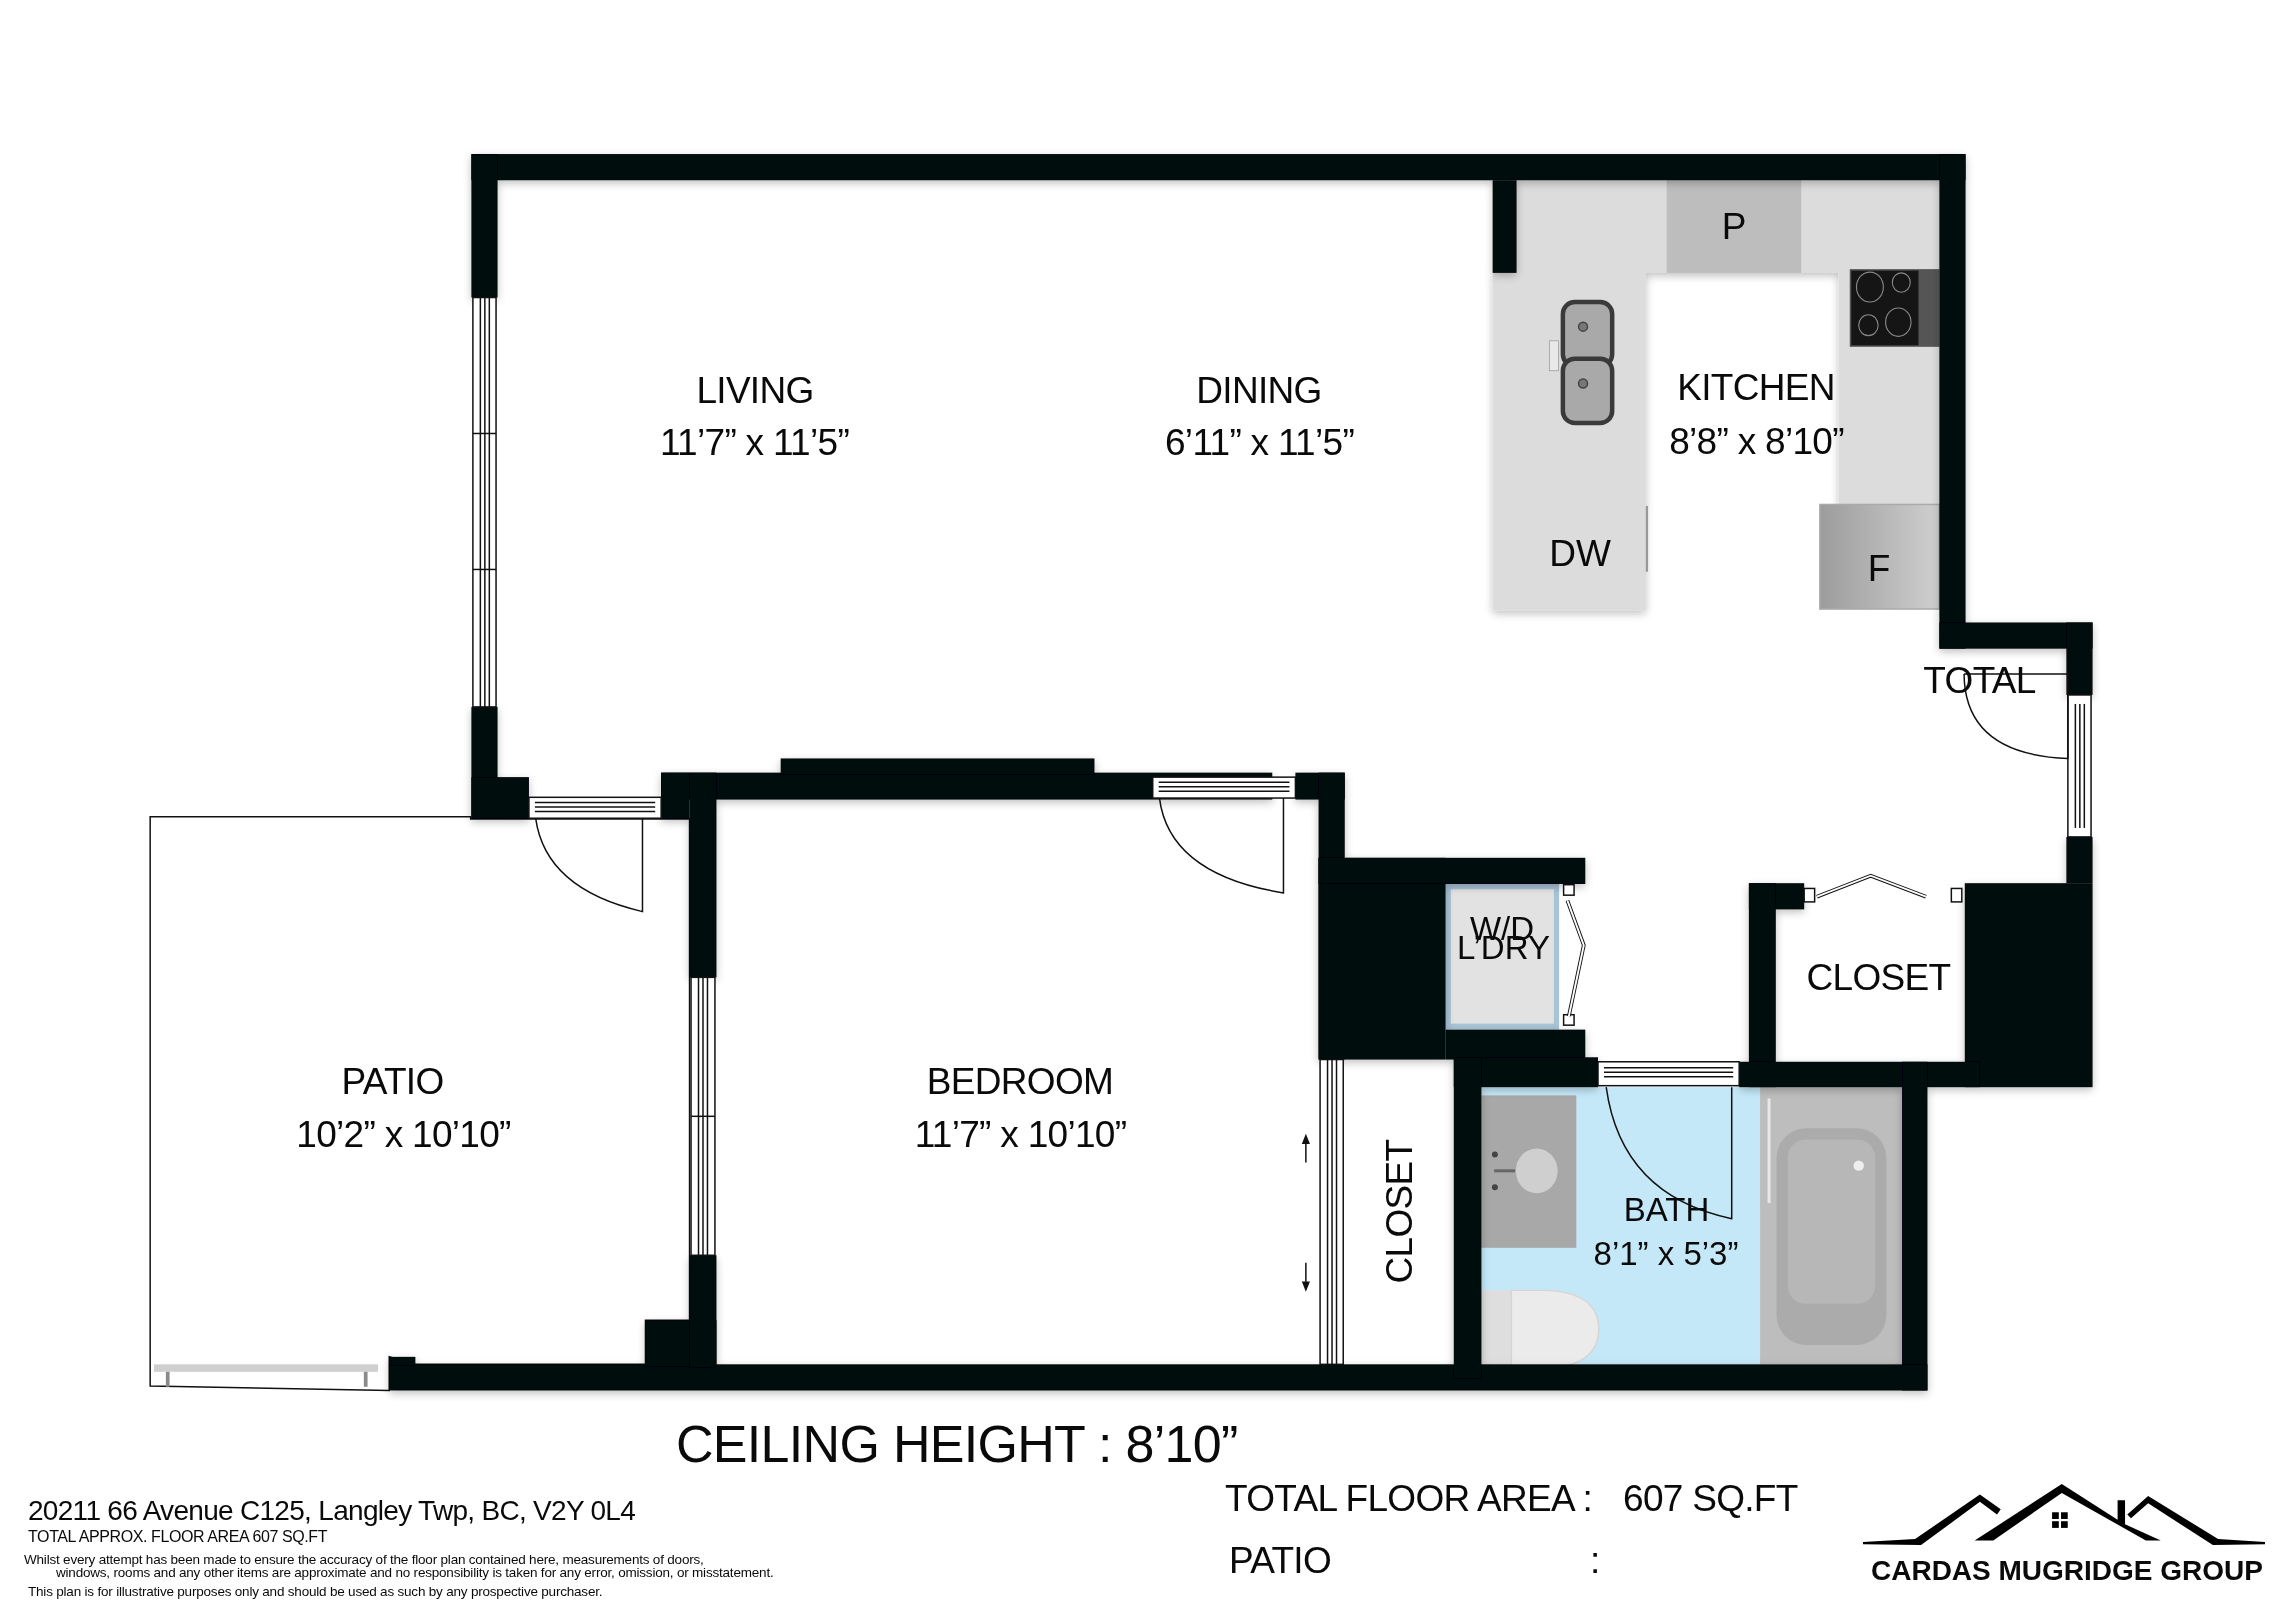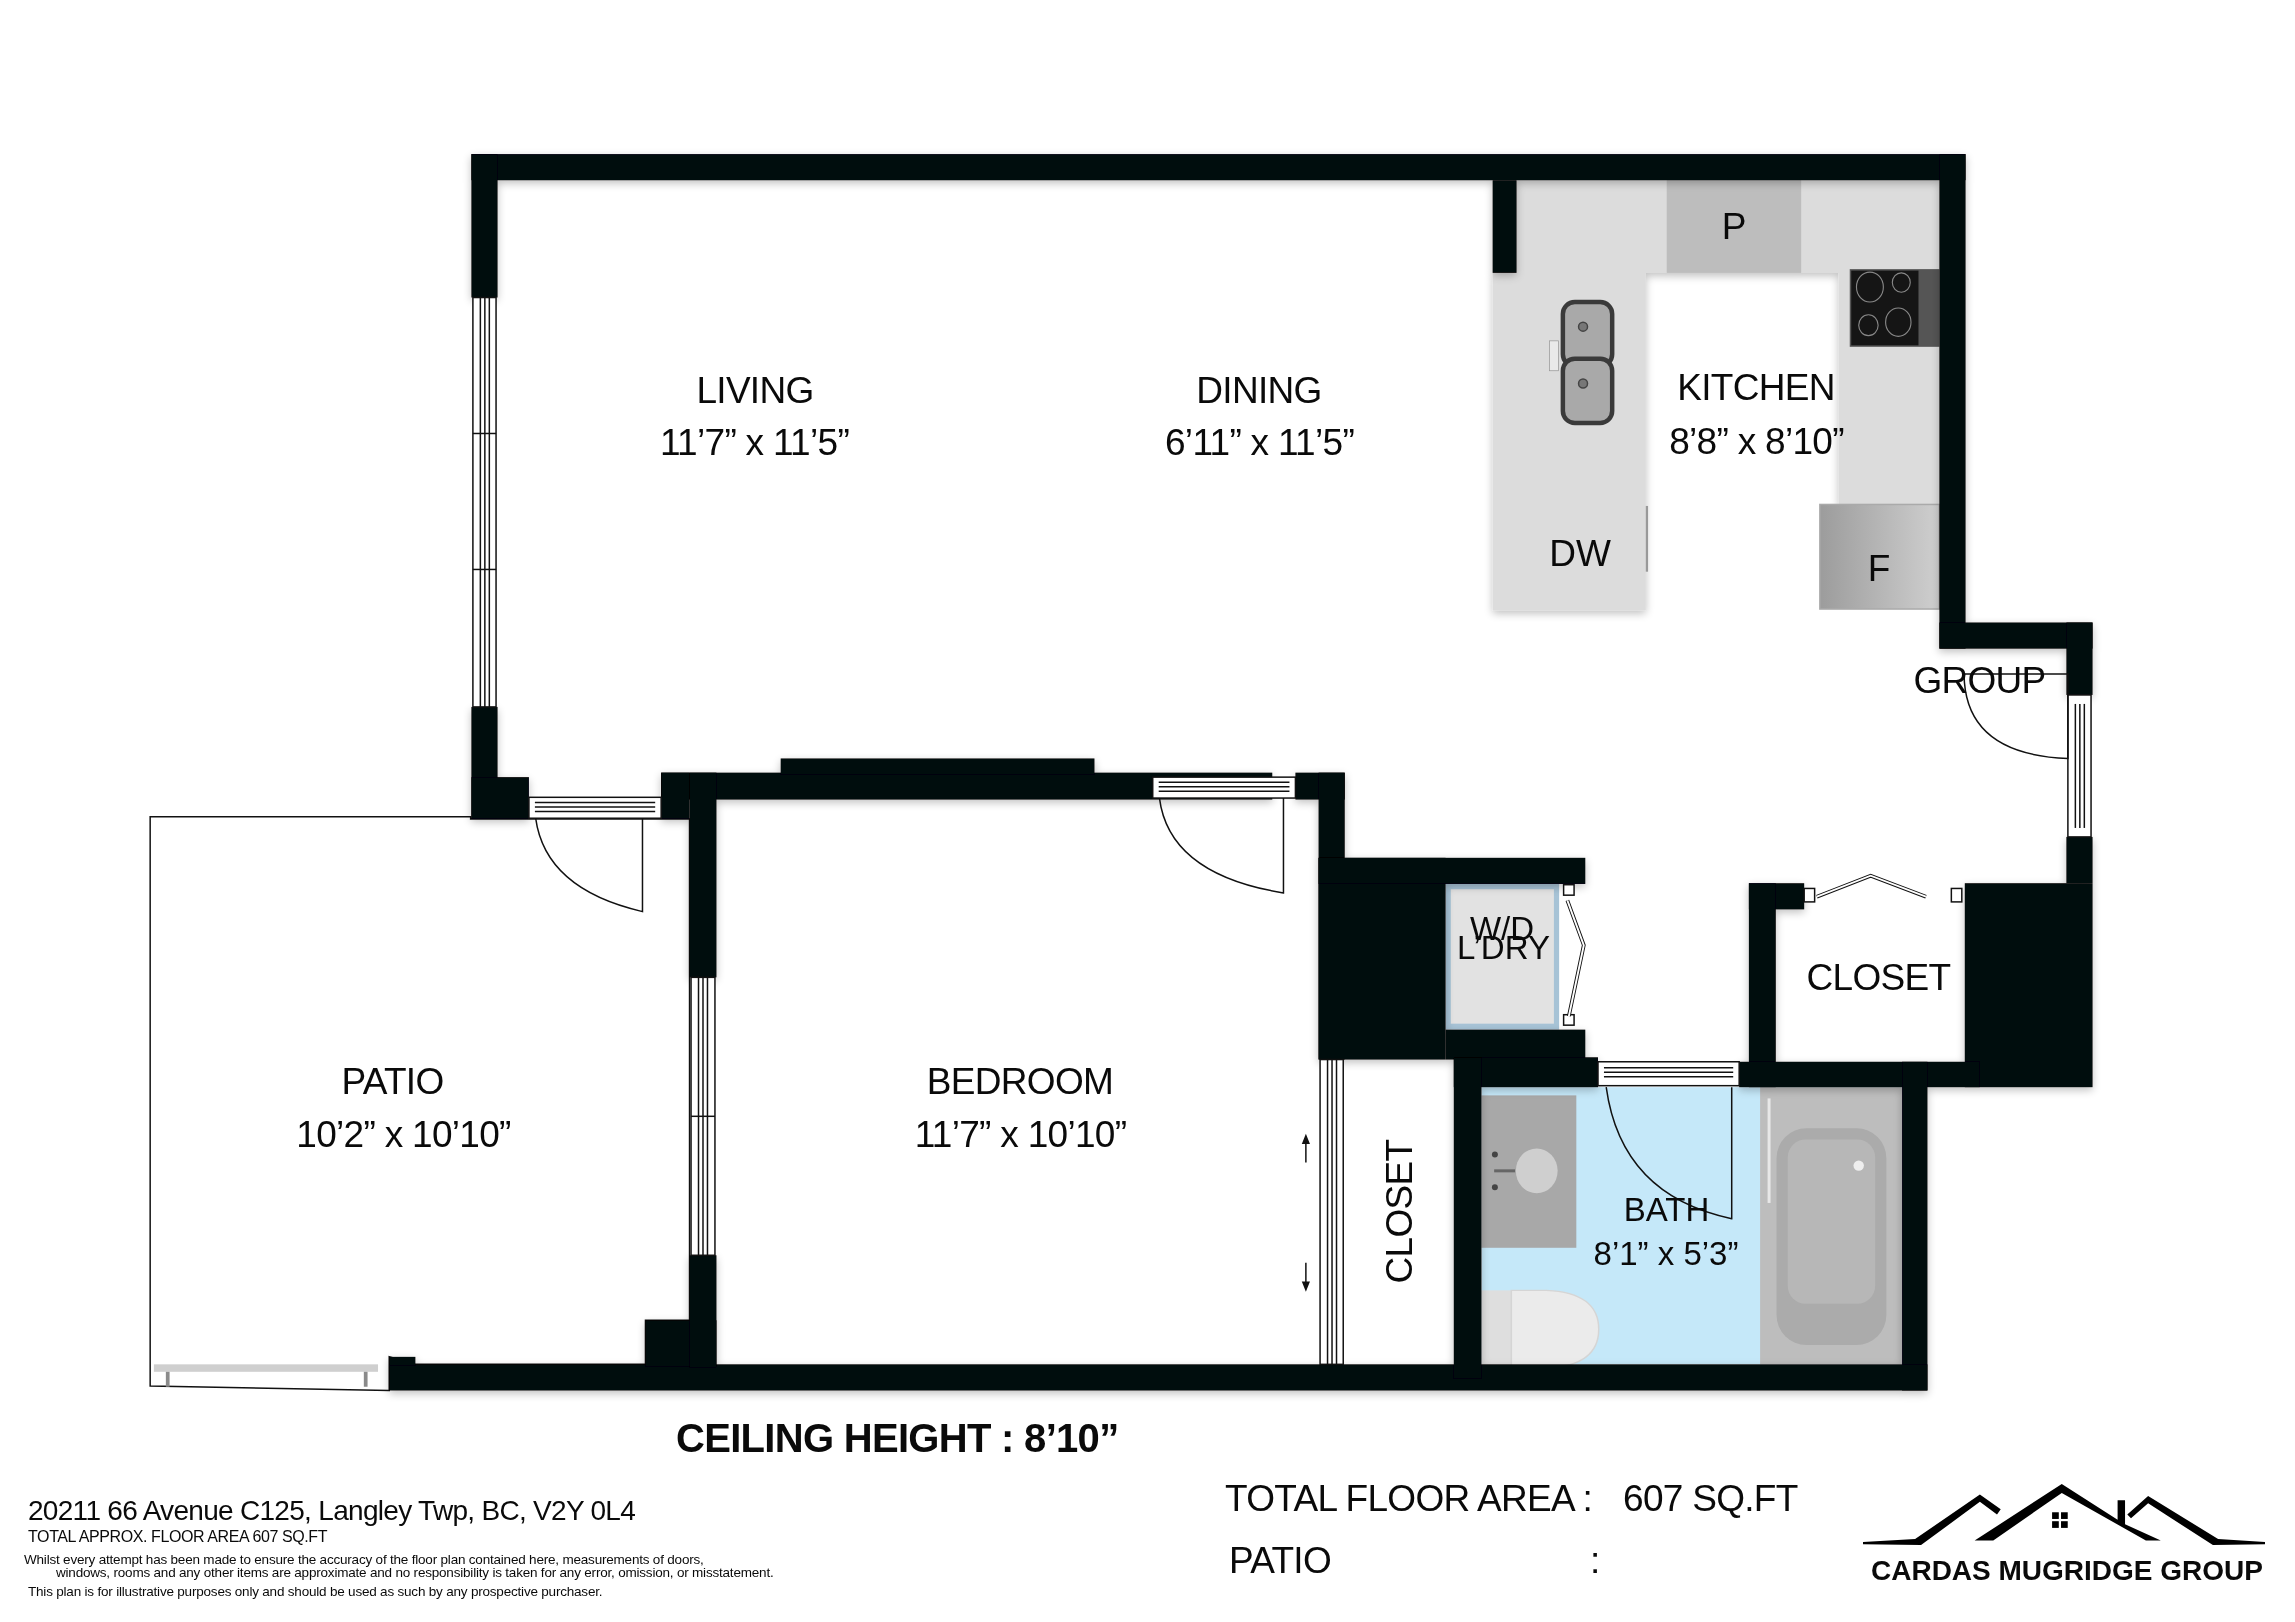--- a/index.html
+++ b/index.html
@@ -6,21 +6,21 @@
   body { width: 2295px; height: 1623px; position: relative; overflow: hidden;
          font-family: "Liberation Sans", "DejaVu Sans", sans-serif; color: #111; }
   #plan { position: absolute; left: 0; top: 0; width: 2295px; height: 1623px; }
   .lbl { position: absolute; text-align: center; white-space: nowrap; color: #0a0a0a;
          font-family: "Liberation Sans", "DejaVu Sans", sans-serif; line-height: 1; }
   .room-name { font-size: 37px; letter-spacing: -0.7px; }
   .room-dim  { font-size: 37px; letter-spacing: -0.7px; }
   .small     { font-size: 33px; }
   .fixture   { font-size: 37px; }
   .vert      { transform: rotate(-90deg); transform-origin: center center; }
-  .ceiling   { font-size: 40px; font-weight: bold; letter-spacing: -0.7px; }
+  .ceiling   { font-size: 52px; font-weight: normal; letter-spacing: -0.7px; }
   .addr      { font-size: 28px; letter-spacing: -0.7px; }
   .approx    { font-size: 16px; letter-spacing: -0.4px; }
   .disc      { font-size: 13.5px; line-height: 18.7px; letter-spacing: -0.2px; }
   .totals    { font-size: 37px; letter-spacing: -0.7px; }
   .brand     { font-size: 28px; font-weight: bold; letter-spacing: 0px; }
 </style>
 </head>
 <body>
 
 <svg id="plan" viewBox="0 0 3072 2172" xmlns="http://www.w3.org/2000/svg">
@@ -224,21 +224,21 @@
 <div class="lbl room-name" style="left:1147px;top:372px;width:224px;">DINING</div>
 <div class="lbl room-dim" style="left:1110px;top:424px;width:299px;">6’11” x 11’5”</div>
 
 <div class="lbl room-name" style="left:1644px;top:369px;width:224px;">KITCHEN</div>
 <div class="lbl room-dim" style="left:1607px;top:423px;width:299px;">8’8” x 8’10”</div>
 
 <div class="lbl fixture" style="left:1704px;top:208px;width:60px;">P</div>
 <div class="lbl fixture" style="left:1524px;top:535px;width:112px;">DW</div>
 <div class="lbl fixture" style="left:1849px;top:550px;width:60px;">F</div>
 
-<div class="lbl room-name" style="left:1905px;top:662px;width:149px;">GROUP</div>
+<div class="lbl room-name" style="left:1905px;top:662px;width:149px;">TOTAL</div>
 
 <div class="lbl room-name" style="left:299px;top:1063px;width:187px;">PATIO</div>
 <div class="lbl room-dim" style="left:254px;top:1116px;width:299px;">10’2” x 10’10”</div>
 
 <div class="lbl room-name" style="left:908px;top:1063px;width:224px;">BEDROOM</div>
 <div class="lbl room-dim" style="left:871px;top:1116px;width:299px;">11’7” x 10’10”</div>
 
 <div class="lbl room-name vert" style="left:1325px;top:1193px;width:149px;">CLOSET</div>
 
 <div class="lbl room-name" style="left:1804px;top:959px;width:149px;">CLOSET</div>

